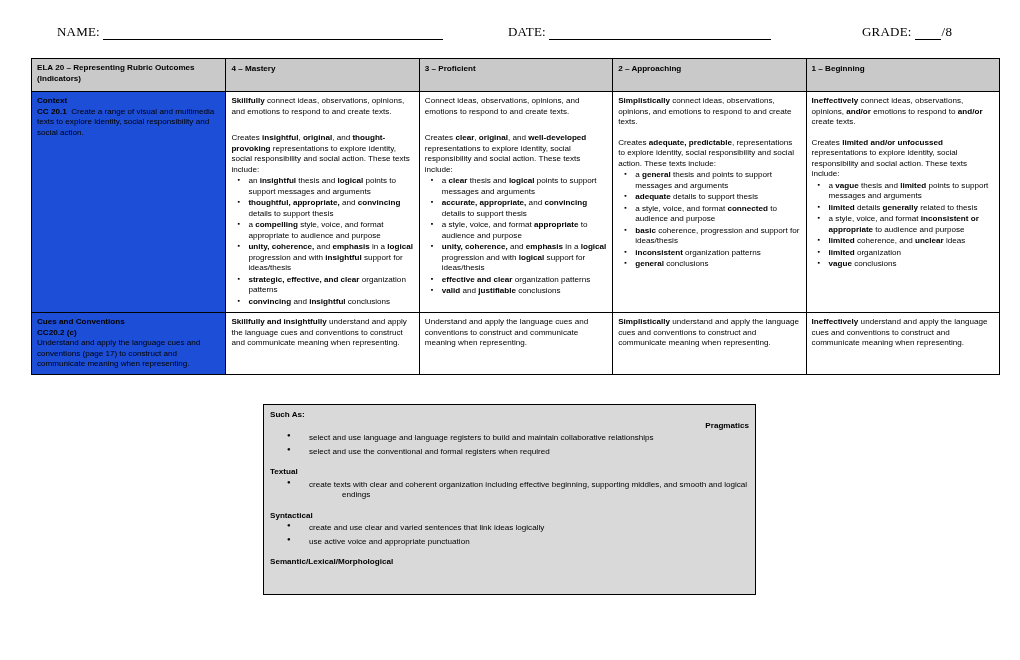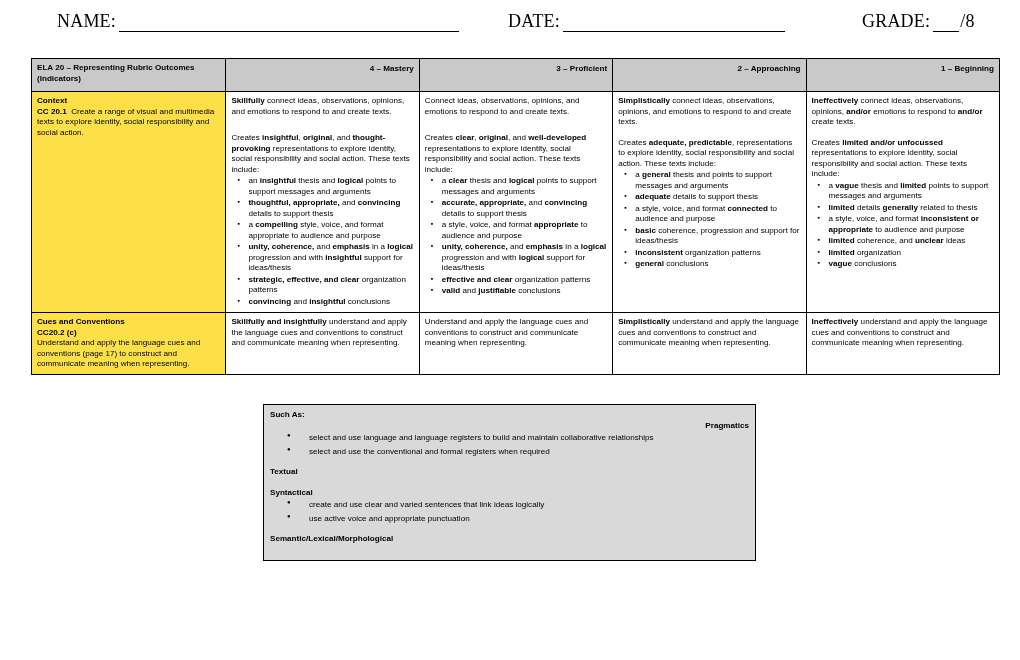--- a/index.html
+++ b/index.html
@@ -20,24 +20,24 @@
   .topline {
     position: absolute;
     left: 0;
     top: 22px;
     width: 1020px;
     height: 22px;
   }
   .field {
     position: absolute;
     font-family: "Liberation Serif", serif;
-    font-size: 18px;
+    font-size: 13px;
     letter-spacing: .2px;
     white-space: nowrap;
-    bottom: 12px;
+    bottom: 4px;
   }
   .field .lbl { display: inline-block; vertical-align: bottom; }
   .rule {
     display: inline-block;
     vertical-align: bottom;
     border-bottom: 1.4px solid #000;
     height: 11px;
     margin-left: 3px;
   }
   #fld-name { left: 57px; }
@@ -68,24 +68,24 @@
   col.c1 { width: 192px; }
   col.cx { width: 191px; }
 
   td.headcell {
     background: #c9c9c9;
     height: 24px;
     font-weight: bold;
     font-size: 8.2px;
     vertical-align: top;
   }
-  td.headcell.center { text-align: right; }
+  td.headcell.center { text-align: left; }
   td.headcell.center .hd { display: block; padding-top: 1px; }
   td.outcome {
-    background: #fde047;
+    background: #1d4ed8;
     margin-top: 16px;
   }
   td.level { background: #ffffff; }
 
   .para { margin: 0 0 10px 0; }
   .para.tight { margin-bottom: 0; }
   .para.lead { margin-bottom: 16px; }
   b, .b { font-weight: bold; }
 
   ul.crit {
@@ -107,21 +107,21 @@
   }
 
   .ttl { font-weight: bold; display: block; }
 
   
   .suchas {
     position: absolute;
     left: 263px;
     top: 404px;
     width: 493px;
-    height: 157px;
+    height: 191px;
     background: #d9d9d9;
     border: 1.4px solid #000;
     box-sizing: border-box;
     padding: 5px 6px 0 6px;
     font-size: 8.1px;
     line-height: 1.30;
     overflow: hidden;
   }
   .suchas .hdg {
     font-weight: bold;
@@ -272,20 +272,23 @@
 
 <div class="suchas">
   <p class="hdg">Such As:</p>
   <div id="such-as-sections">
       <p class="sect" style="margin-top: 0px; text-align: right;">Pragmatics</p>
       <ul class="sa">
         <li>select and use language and language registers to build and maintain collaborative relationships</li>
         <li>select and use the conventional and formal registers when required</li>
       </ul>
       <p class="sect">Textual</p>
+      <ul class="sa">
+        <li>create texts with clear and coherent organization including effective beginning, supporting middles, and smooth and logical endings</li>
+      </ul>
       <p class="sect">Syntactical</p>
       <ul class="sa">
         <li>create and use clear and varied sentences that link ideas logically</li>
         <li>use active voice and appropriate punctuation</li>
       </ul>
       <p class="sect">Semantic/Lexical/Morphological</p>
     </div>
 </div>
 
 </body></html>

